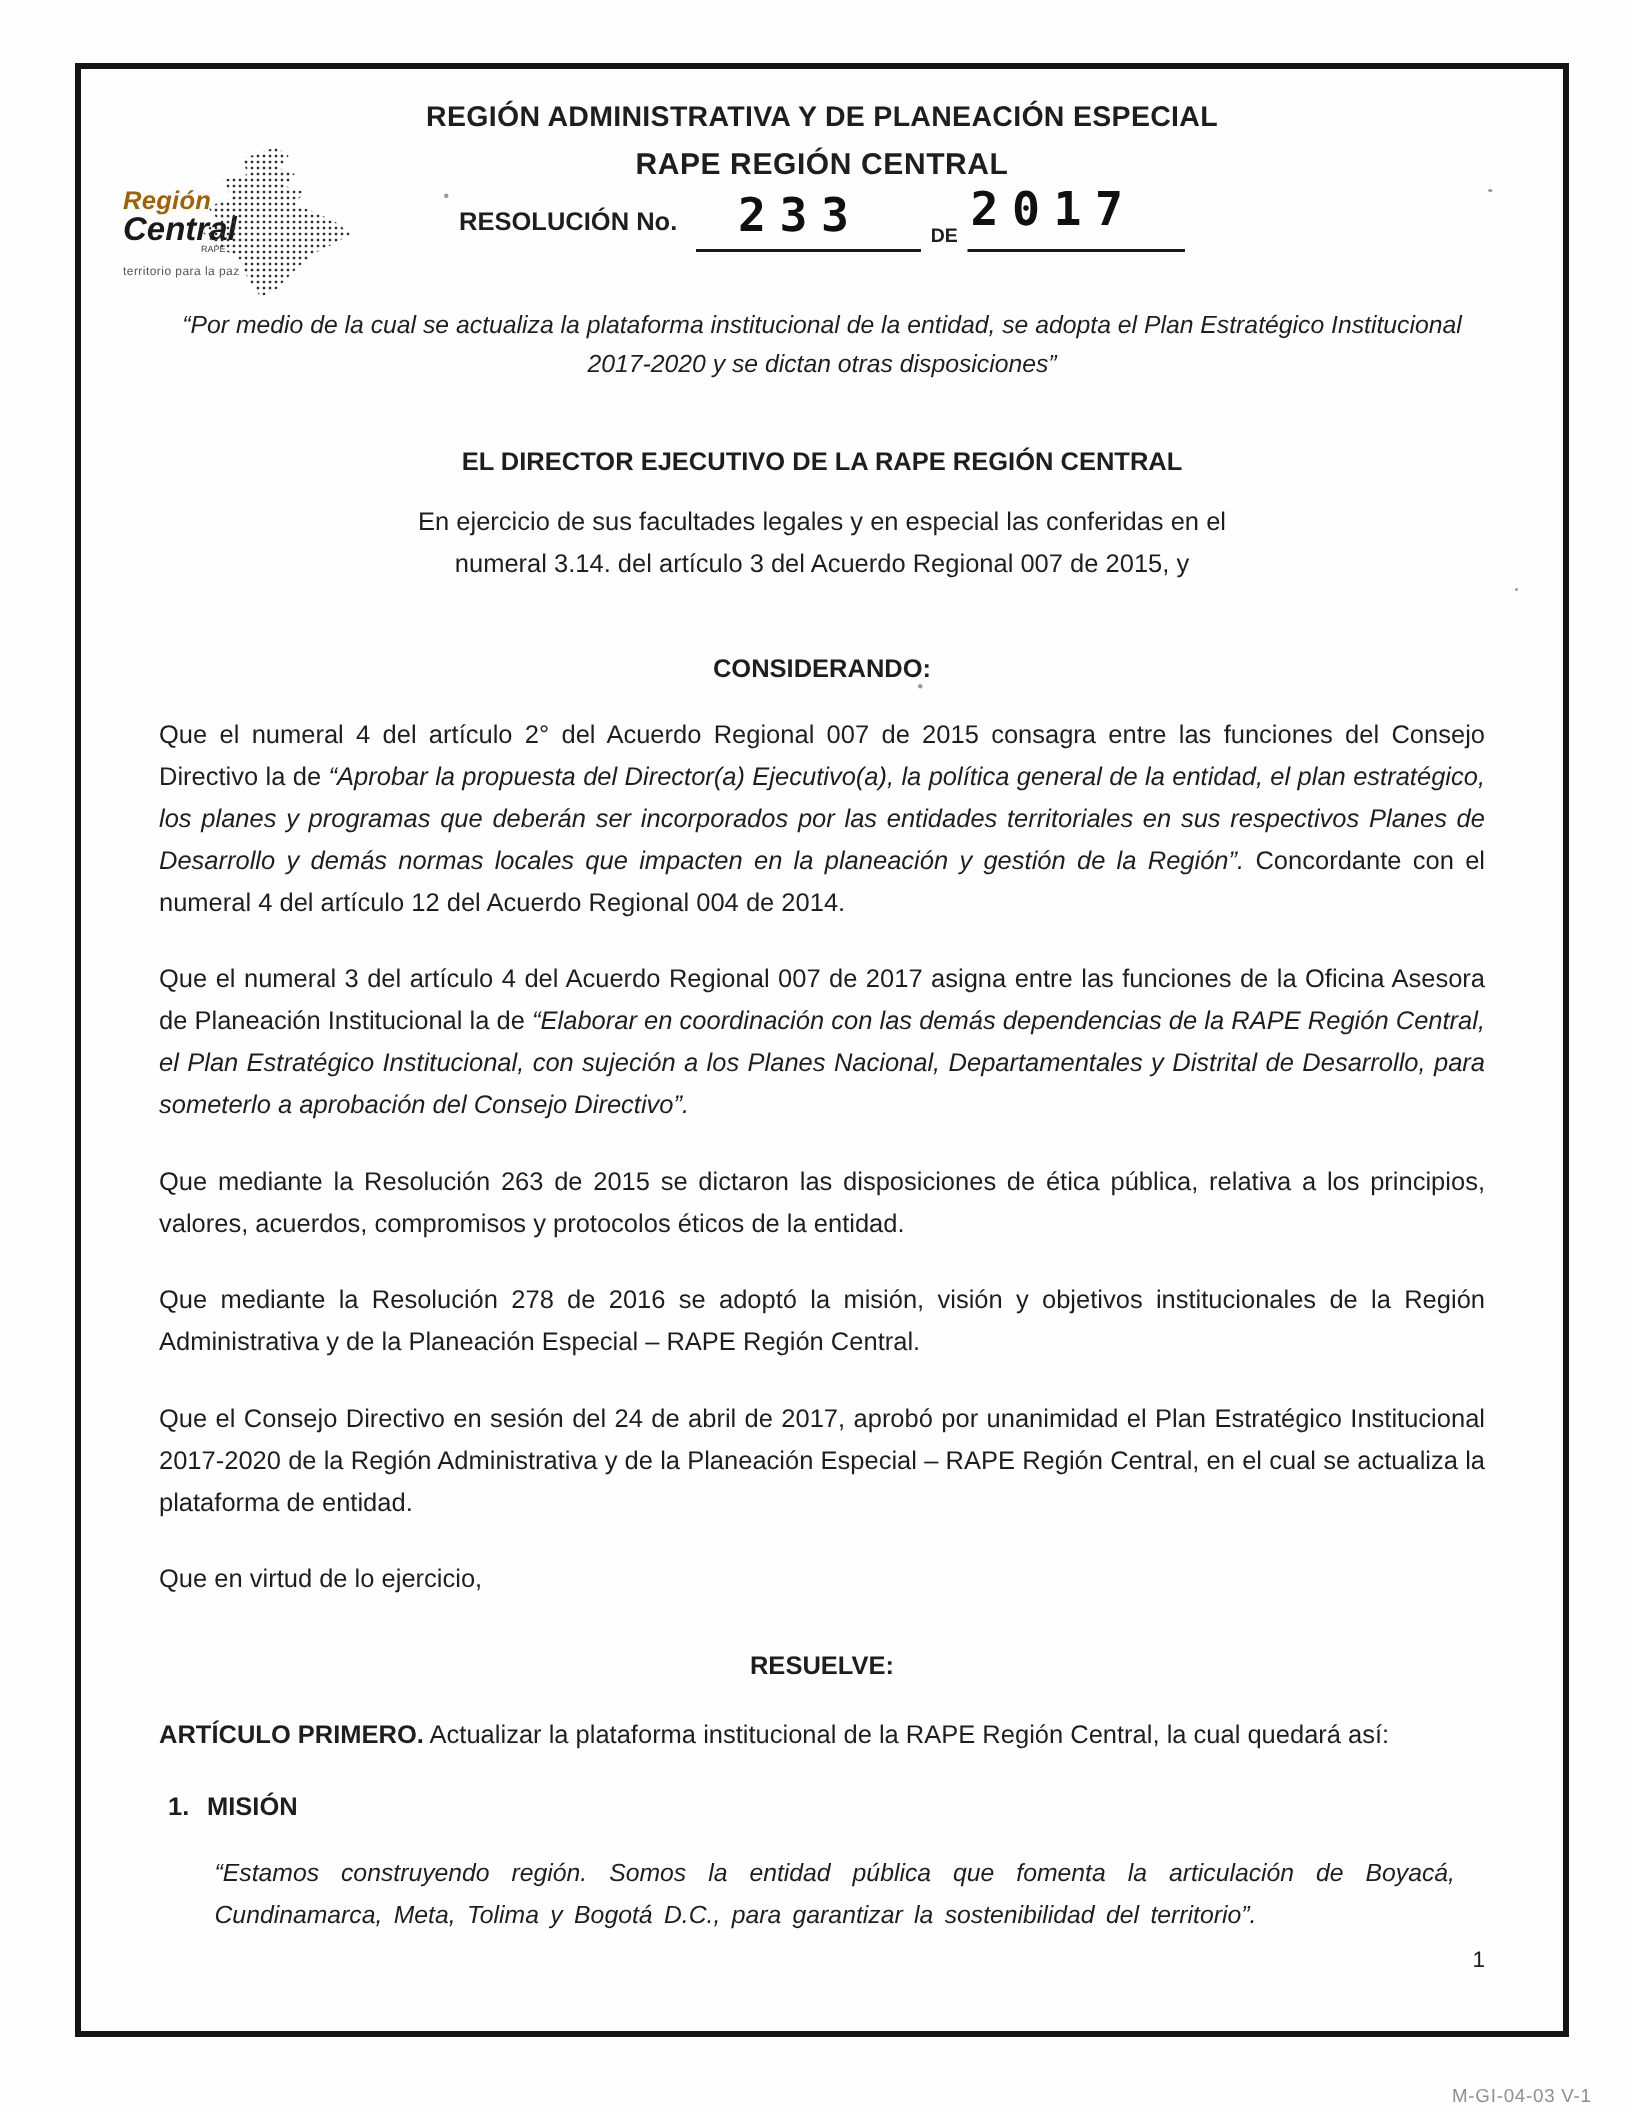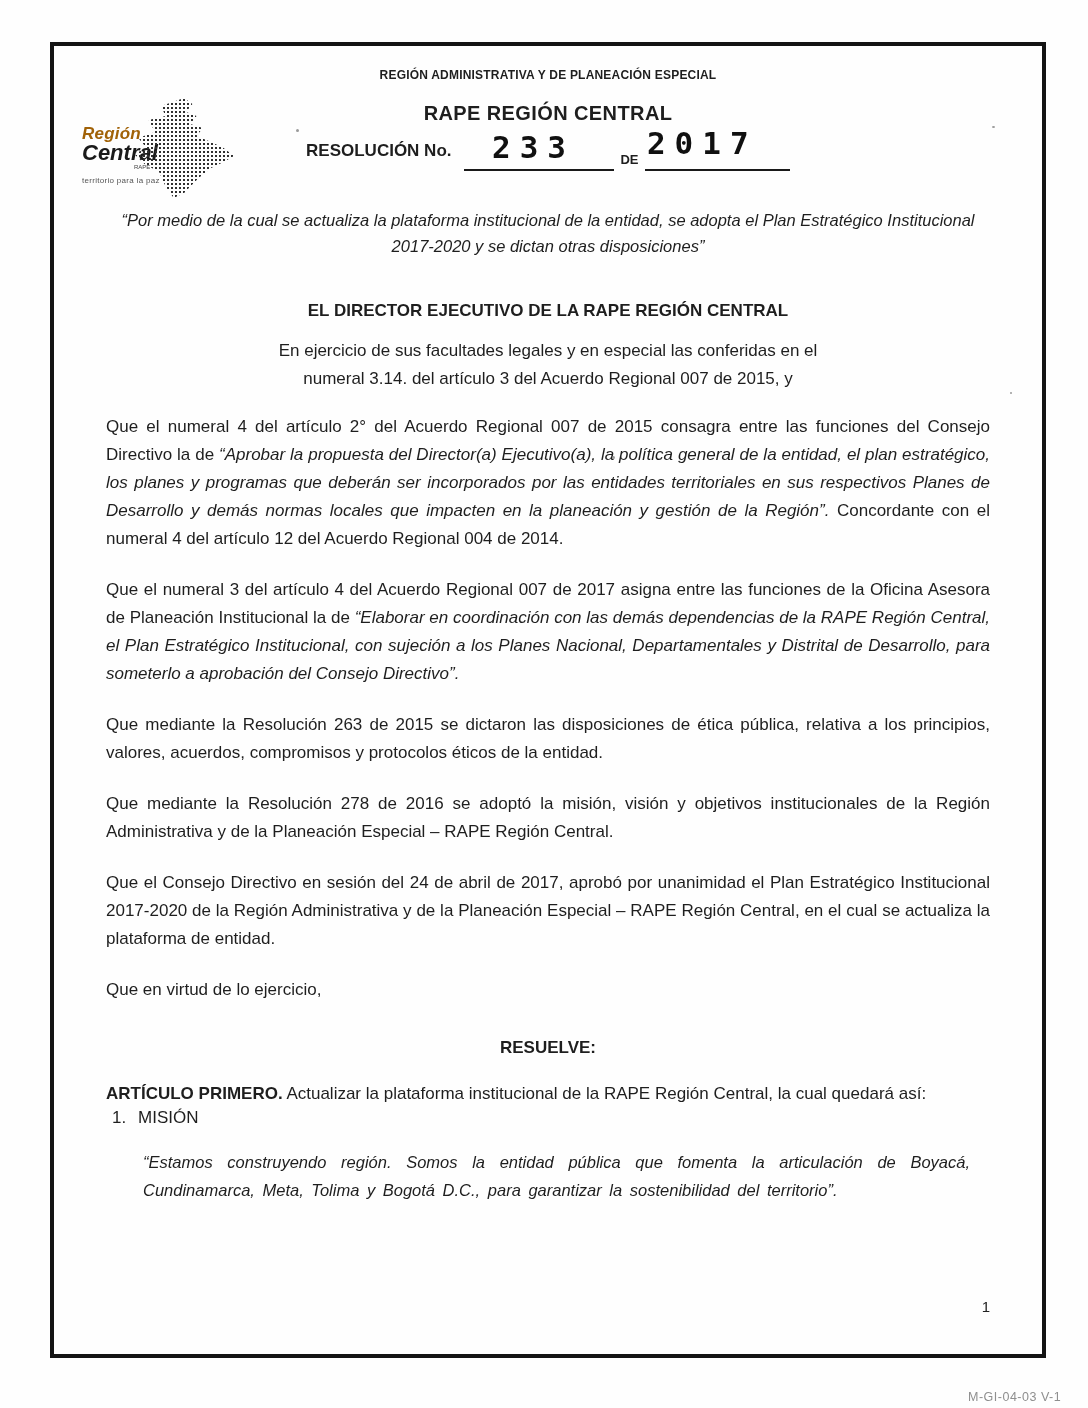--- a/index.html
+++ b/index.html
@@ -37,22 +37,22 @@
   .logo-map {
     position: absolute; right: 18px; top: 0;
     width: 104px; height: 100px;
     background-image: radial-gradient(#2e2e2e 0.9px, transparent 1.1px);
     background-size: 4px 4px;
     clip-path: polygon(52% 0%, 60% 6%, 54% 14%, 64% 18%, 58% 26%, 70% 30%, 64% 38%, 78% 44%, 90% 50%, 100% 58%, 90% 64%, 78% 70%, 66% 80%, 52% 95%, 42% 100%, 34% 88%, 28% 74%, 14% 66%, 4% 56%, 16% 50%, 8% 40%, 24% 34%, 18% 22%, 34% 18%, 30% 8%);
   }
 
   
   .hdr { text-align: center; }
-  .h-org1 { font-weight: bold; font-size: 12px; letter-spacing: 0.2px; margin-top: 4px; }
-  .h-org2 { font-weight: bold; font-size: 20px; letter-spacing: 0.4px; margin-top: 20px; }
+  .h-org1 { font-weight: bold; font-size: 19px; letter-spacing: 0.2px; margin-top: 4px; }
+  .h-org2 { font-weight: bold; font-size: 20px; letter-spacing: 0.4px; margin-top: 9px; }
   .res-line { margin-top: 6px; height: 50px; white-space: nowrap; }
   .res-label { font-weight: bold; font-size: 17px; vertical-align: bottom; line-height: 40px; }
   .blank {
     display: inline-block; position: relative;
     border-bottom: 2.5px solid #1a1a1a; height: 38px;
     vertical-align: bottom;
   }
   .blank.b1 { width: 150px; margin-left: 8px; }
   .blank.b2 { width: 145px; text-align: right; }
   .de { font-weight: bold; font-size: 13px; vertical-align: bottom; line-height: 22px; margin: 0 2px; }
@@ -75,21 +75,21 @@
   .subject-quote {
     font-style: italic; font-size: 16.5px; line-height: 26px;
     text-align: center; margin: 26px auto 0 auto; width: 870px;
   }
   .director-title { font-weight: bold; font-size: 17px; margin-top: 42px; }
   .powers { margin-top: 16px; font-size: 17px; line-height: 28px; }
   .considerando-h { font-weight: bold; font-size: 17px; margin-top: 46px; }
   .p-first { margin-top: 20px !important; }
   .resuelve-h { font-weight: bold; font-size: 17px; margin-top: 34px; text-align: center; }
   .articulo { margin-top: 22px !important; }
-  .item-line { font-weight: normal; font-size: 17px; }
+  .item-line { margin-top: 24px; font-weight: bold; font-size: 17px; }
   .item-num { display: inline-block; width: 32px; padding-left: 6px; box-sizing: border-box; }
   .mission-quote {
     font-style: italic; font-size: 16.5px; line-height: 28px;
     text-align: justify; margin: 20px 20px 0 37px; word-spacing: 3px;
   }
 
   
   .page-num {
     position: absolute; right: 52px; top: 1252px;
     font-size: 15px; color: #222;
@@ -141,20 +141,21 @@
 
     <p class="subject-quote">“Por medio de la cual se actualiza la plataforma institucional de la entidad, se adopta el Plan Estratégico Institucional 2017-2020 y se dictan otras disposiciones”</p>
 
     <div class="director-title center">EL DIRECTOR EJECUTIVO DE LA RAPE REGIÓN CENTRAL</div>
 
     <div class="powers center">
       <div>En ejercicio de sus facultades legales y en especial las conferidas en el</div>
       <div>numeral 3.14. del artículo 3 del Acuerdo Regional 007 de 2015, y</div>
     </div>
 
+    <div class="considerando-h center">CONSIDERANDO:</div>
 
     <p class="body p-first"><span>Que el numeral 4 del artículo 2° del Acuerdo Regional 007 de 2015 consagra entre las funciones del Consejo Directivo la de </span><span class="it">“Aprobar la propuesta del Director(a) Ejecutivo(a), la política general de la entidad, el plan estratégico, los planes y programas que deberán ser incorporados por las entidades territoriales en sus respectivos Planes de Desarrollo y demás normas locales que impacten en la planeación y gestión de la Región”.</span><span> Concordante con el numeral 4 del artículo 12 del Acuerdo Regional 004 de 2014.</span></p>
 
     <p class="body"><span>Que el numeral 3 del artículo 4 del Acuerdo Regional 007 de 2017 asigna entre las funciones de la Oficina Asesora de Planeación Institucional la de </span><span class="it">“Elaborar en coordinación con las demás dependencias de la RAPE Región Central, el Plan Estratégico Institucional, con sujeción a los Planes Nacional, Departamentales y Distrital de Desarrollo, para someterlo a aprobación del Consejo Directivo”.</span></p>
 
     <p class="body">Que mediante la Resolución 263 de 2015 se dictaron las disposiciones de ética pública, relativa a los principios, valores, acuerdos, compromisos y protocolos éticos de la entidad.</p>
 
     <p class="body">Que mediante la Resolución 278 de 2016 se adoptó la misión, visión y objetivos institucionales de la Región Administrativa y de la Planeación Especial – RAPE Región Central.</p>
 
     <p class="body">Que el Consejo Directivo en sesión del 24 de abril de 2017, aprobó por unanimidad el Plan Estratégico Institucional 2017-2020 de la Región Administrativa y de la Planeación Especial – RAPE Región Central, en el cual se actualiza la plataforma de entidad.</p>

